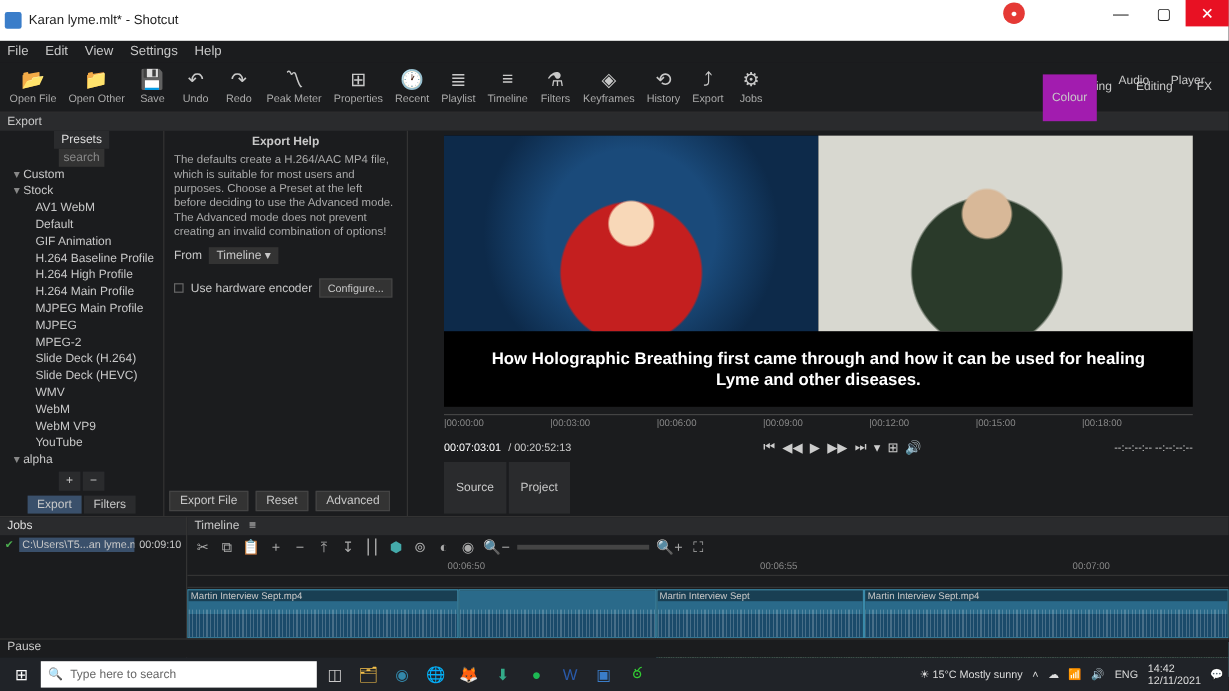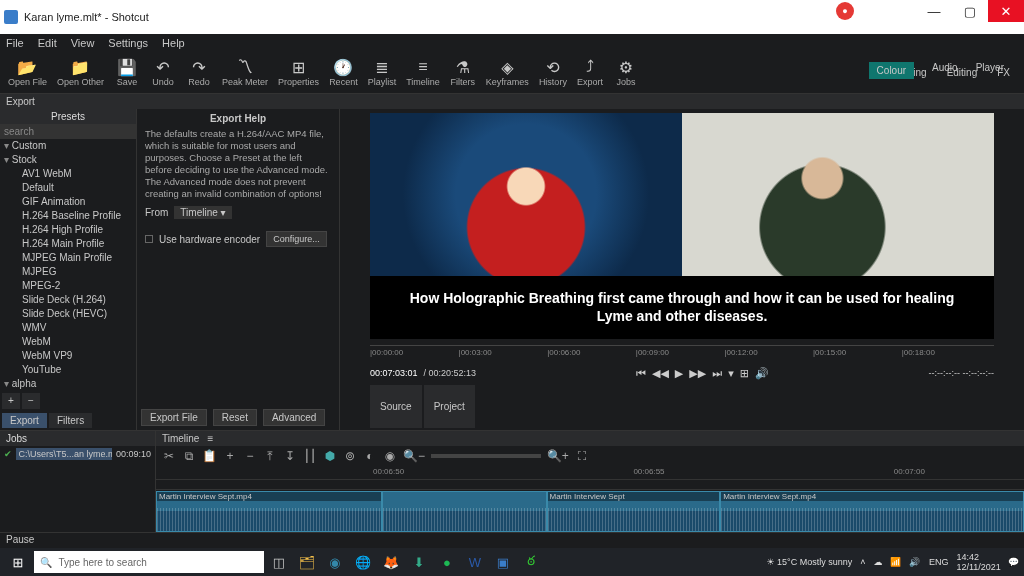--- a/index.html
+++ b/index.html
@@ -13,21 +13,21 @@
 .micdot { position:absolute; right:170px; top:2px; width:18px; height:18px; background:#e53935; border-radius:50%; display:flex; align-items:center; justify-content:center; color:#fff; font-size:9px; }
 .menubar { height:18px; background:#1b1c1e; display:flex; padding:0 6px; gap:14px; align-items:center; font-size:11px; }
 .toolbar { height:42px; background:#1b1c1e; display:flex; align-items:center; padding:0 4px; gap:6px; border-bottom:1px solid #333; }
 .tbtn { display:flex; flex-direction:column; align-items:center; gap:1px; padding:2px 4px; min-width:34px; }
 .tbtn .g { font-size:16px; height:18px; display:flex; align-items:center; }
 .tbtn .l { font-size:9px; color:#aaa; }
 .tabs-right { margin-left:auto; display:flex; gap:0; font-size:10px; }
 .tabs-right div { padding:2px 10px; }
 .tabs-row2 { position:absolute; right:12px; top:78px; display:flex; gap:18px; font-size:10px; padding:2px 8px; }
 .body { display:flex; height:calc(100% - 82px - 145px - 28px); }
-.leftcol { width:136px; display:flex; flex-direction:column; }
+.leftcol { width:136px; display:flex; flex-direction:column;align-items:center; }
 .panelhdr { background:#2a2b2d; padding:2px 6px; font-size:10px; color:#ddd; }
 .searchbox { background:#333; padding:2px 4px; font-size:10px; color:#888; }
 .presets { flex:1; overflow:hidden; padding-left:4px; font-size:10px; line-height:14px; color:#c8c8c8; }
 .presets .grp::before { content:"▾ "; color:#888; }
 .presets .it { padding-left:18px; }
 .plusminus { display:flex; gap:2px; padding:2px; }
 .plusminus div { width:18px; height:16px; background:#2a2b2d; text-align:center; line-height:16px; }
 .lefttabs { display:flex; gap:2px; padding:2px; }
 .lefttabs div { background:#2a2b2d; padding:2px 8px; font-size:10px; }
 .lefttabs .on { background:#3a506b; }
@@ -170,21 +170,21 @@
         <div class="l">Jobs</div>
       </div>
     </div>
   <div class="tabs-right">
     <div>Logging</div>
     <div>Editing</div>
     <div>FX</div>
   </div>
 </div>
 <div class="tabs-row2" style="top:60px;">
-  <div class="on" style="background:#0f766e;padding:3px 8px;">Colour</div>
+  <div class="on" style="background:#a21caf;padding:14px 8px;">Colour</div>
   <div>Audio</div>
   <div>Player</div>
 </div>
 
 <div class="exprow">Export</div>
 
 <div class="body">
   <div class="leftcol">
     <div class="panelhdr" style="text-align:center;">Presets</div>
     <div class="searchbox">search</div>

